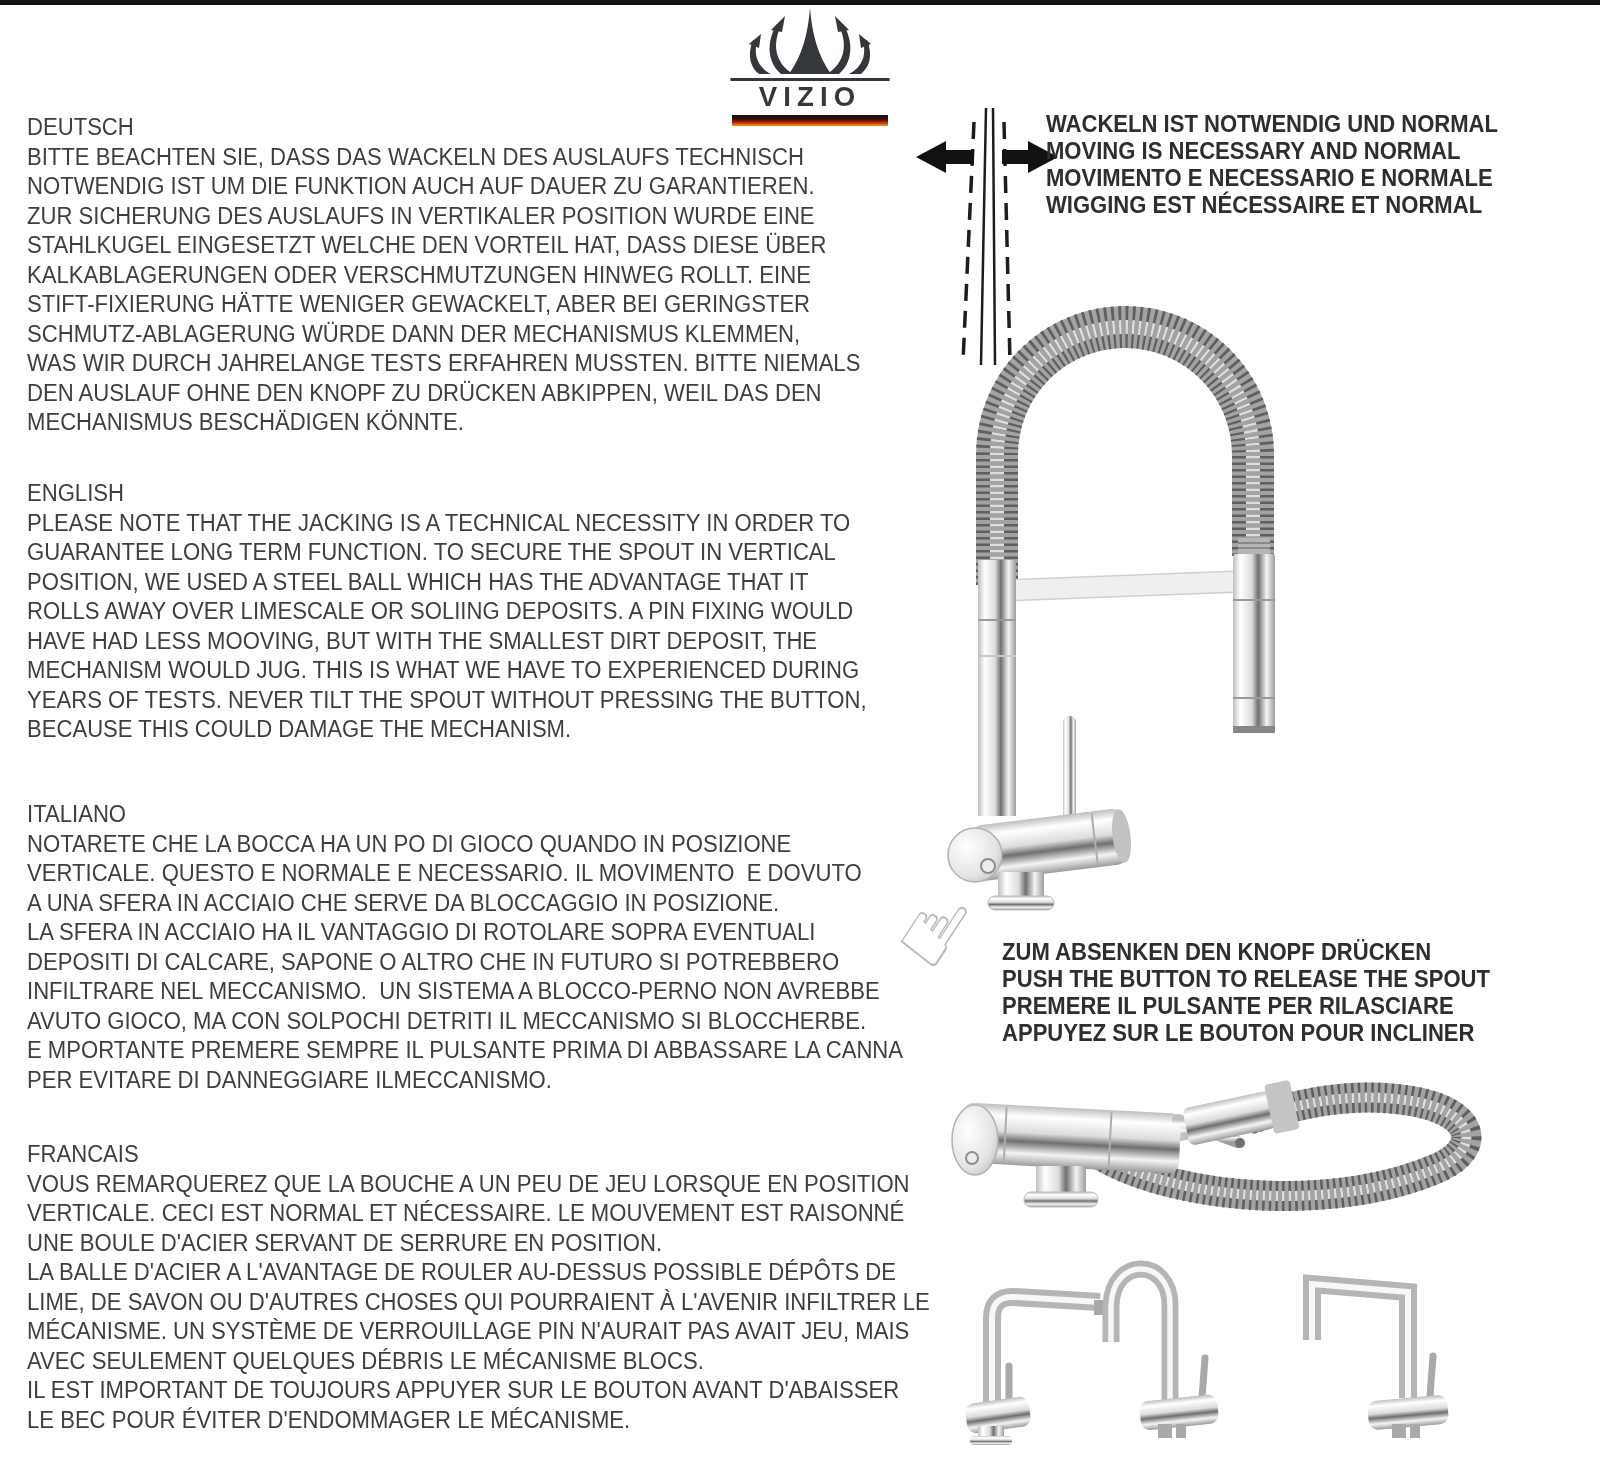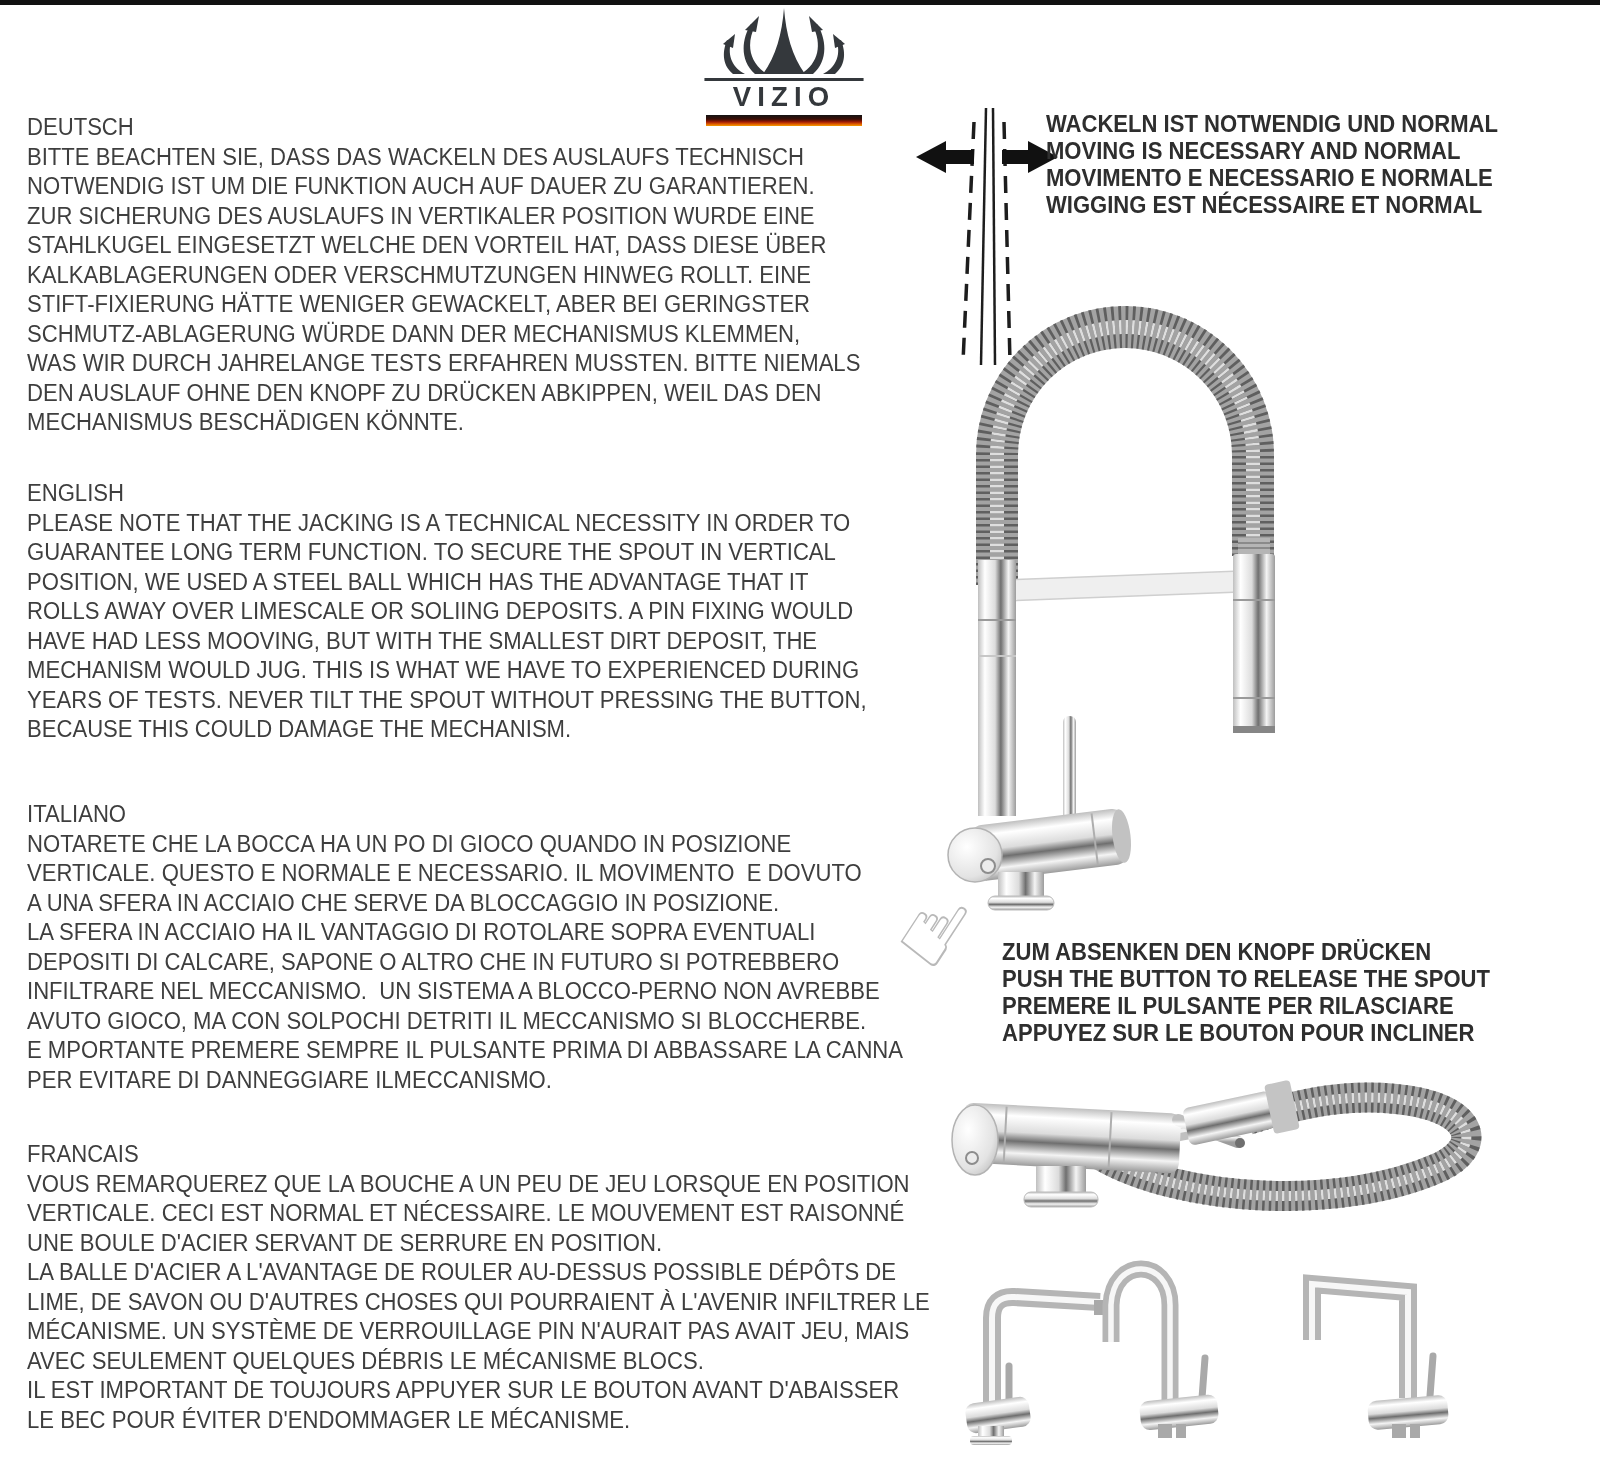--- a/index.html
+++ b/index.html
@@ -5,21 +5,21 @@
   html,body{margin:0;padding:0;background:#ffffff;}
   .page{
     position:relative;
     width:1600px;height:1475px;
     background:#ffffff;
     overflow:hidden;
     font-family:"Liberation Sans", sans-serif;
   }
   .top-border{position:absolute;left:0;top:0;width:1600px;height:5px;background:#111;}
   
-  .logo{position:absolute;left:706px;top:8px;width:156px;text-align:center;}
+  .logo{position:absolute;left:732px;top:8px;width:156px;text-align:center;}
   .logo-mark{display:block;margin:0 auto;}
   .logo-text{
     border-top:3px solid #34383c;
     font-weight:700;font-size:27px;letter-spacing:6px;
     color:#34383c;padding-top:1px;transform:scaleX(1.02);transform-origin:center;
   }
   .logo-flag{height:11px;margin-top:2px;
     background:linear-gradient(#141414 0%, #3a0d05 38%, #9e1b06 62%, #e05a00 82%, #f29d00 100%);}
   
   .lang-block{

